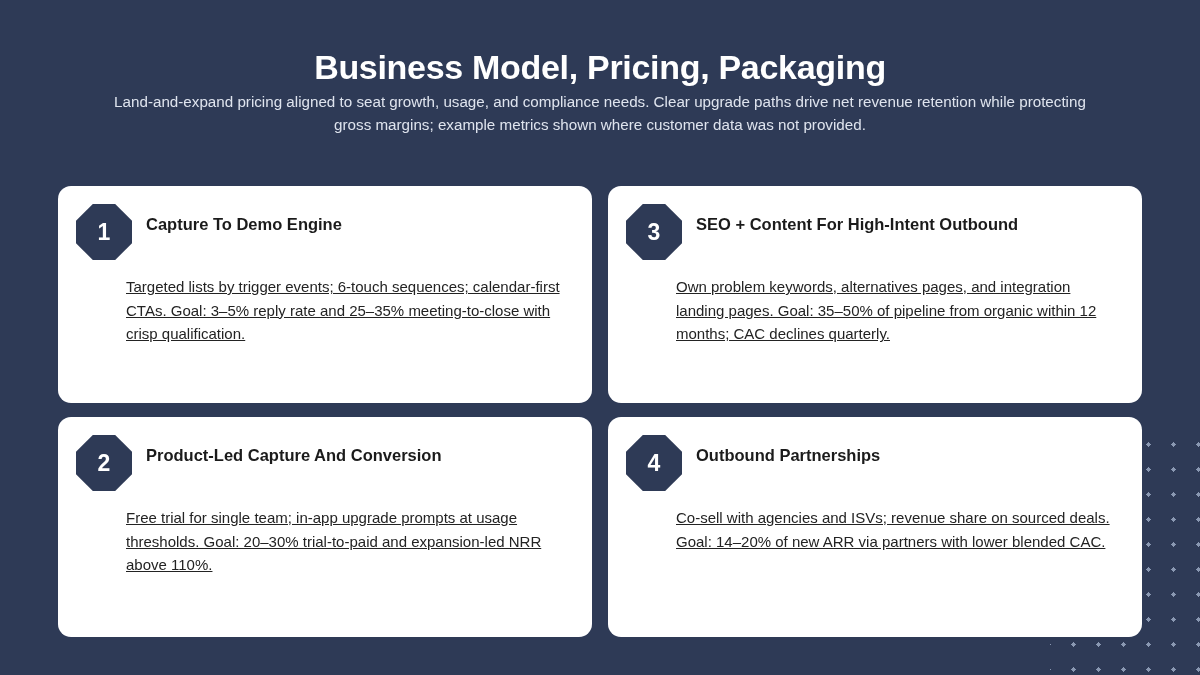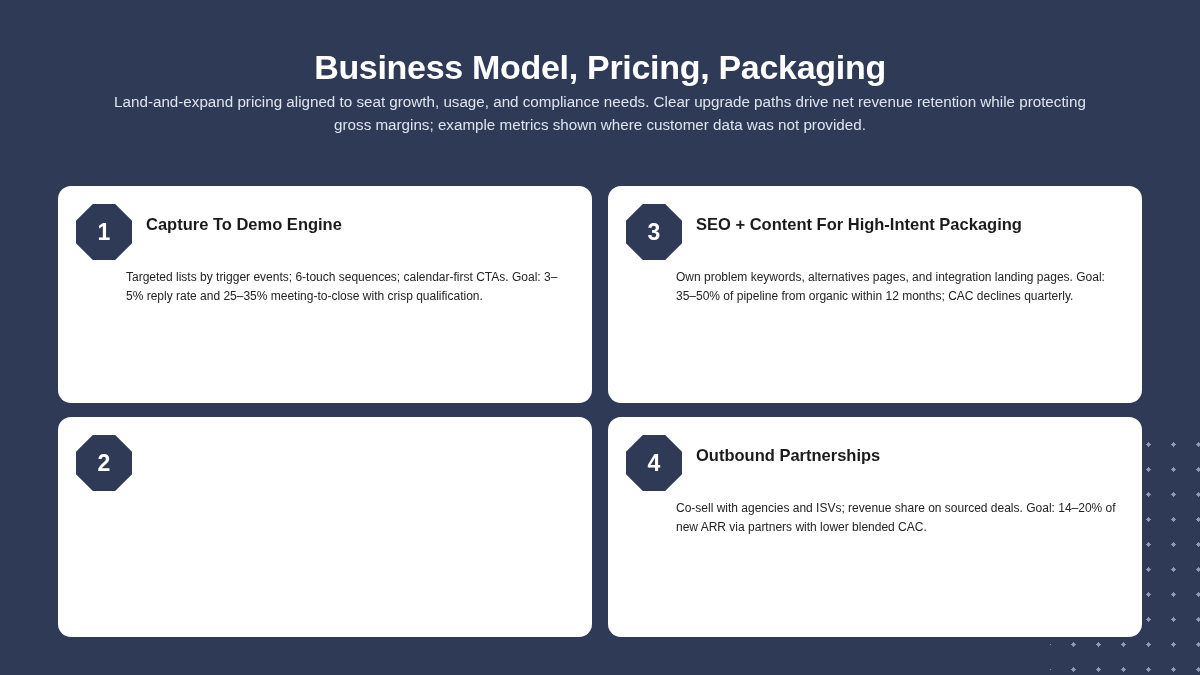--- a/index.html
+++ b/index.html
@@ -106,24 +106,25 @@
     color: #1b1b1b;
     font-size: 16.5px;
     font-weight: bold;
     line-height: 1.35;
     padding-top: 9px;
     flex: 1 1 auto;
   }
 
   .card-body {
     color: #232323;
-    font-size: 12px;
+    font-size: 15px;
     line-height: 1.58;
-    margin-top: 8px;
+    margin-top: 15px;
     padding-left: 50px;
+    text-decoration: underline;
   }
 </style>
 </head>
 <body>
 
 <div class="slide">
 
   <div class="dot-grid"></div>
 
   <div class="header">
@@ -137,29 +138,31 @@
       <div class="card-head">
         <div class="badge">1</div>
         <div class="card-title">Capture To Demo Engine</div>
       </div>
       <div class="card-body">Targeted lists by trigger events; 6-touch sequences; calendar-first CTAs. Goal: 3–5% reply rate and 25–35% meeting-to-close with crisp qualification.</div>
     </div>
 
     <div class="card">
       <div class="card-head">
         <div class="badge">3</div>
-        <div class="card-title">SEO + Content For High-Intent Packaging</div>
+        <div class="card-title">SEO + Content For High-Intent Outbound</div>
       </div>
       <div class="card-body">Own problem keywords, alternatives pages, and integration landing pages. Goal: 35–50% of pipeline from organic within 12 months; CAC declines quarterly.</div>
     </div>
 
     <div class="card">
       <div class="card-head">
         <div class="badge">2</div>
+        <div class="card-title">Product-Led Capture And Conversion</div>
       </div>
+      <div class="card-body">Free trial for single team; in-app upgrade prompts at usage thresholds. Goal: 20–30% trial-to-paid and expansion-led NRR above 110%.</div>
     </div>
 
     <div class="card">
       <div class="card-head">
         <div class="badge">4</div>
         <div class="card-title">Outbound Partnerships</div>
       </div>
       <div class="card-body">Co-sell with agencies and ISVs; revenue share on sourced deals. Goal: 14–20% of new ARR via partners with lower blended CAC.</div>
     </div>
 

